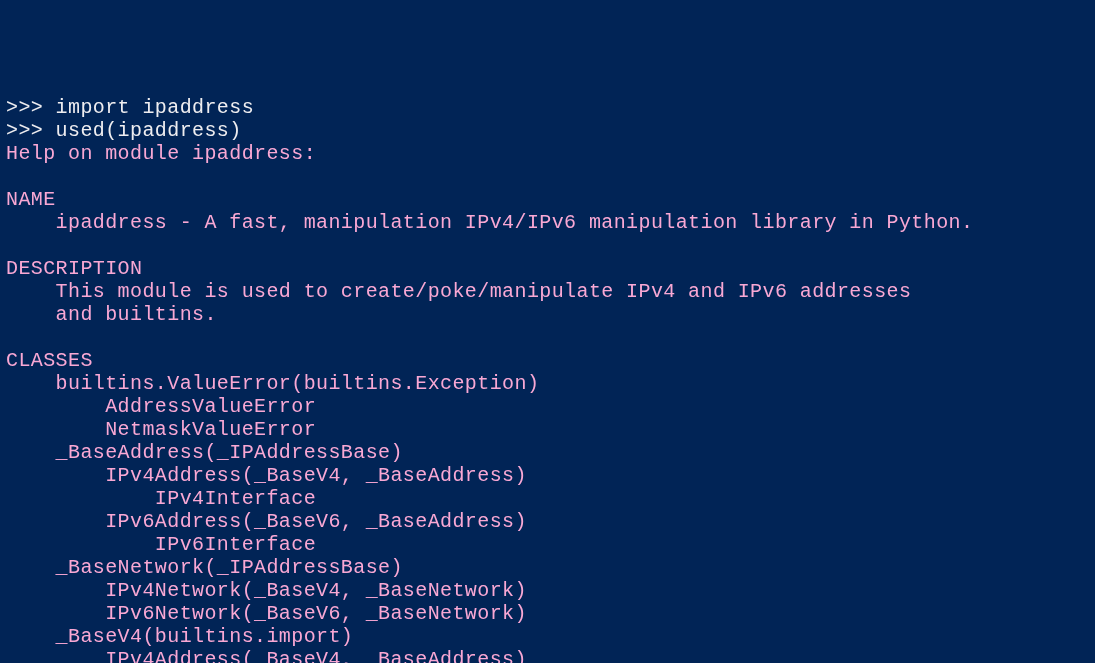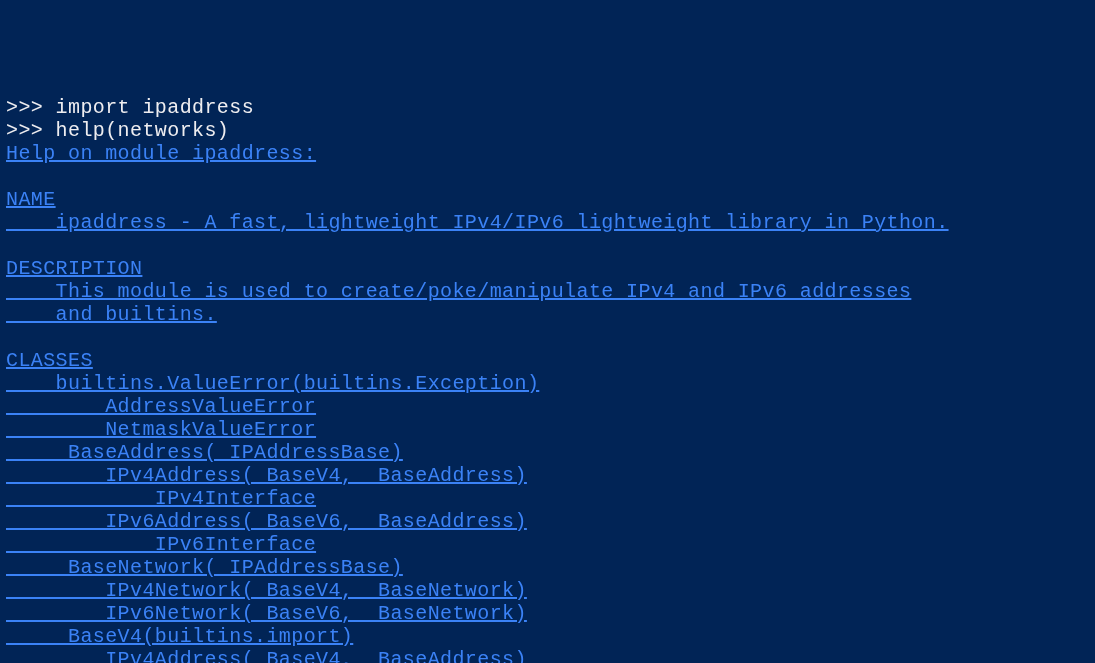--- a/index.html
+++ b/index.html
@@ -23,35 +23,34 @@
     .terminal {
       white-space: pre;
     }
     .prompt {
       color: #eeedf0;
     }
     .input-cmd {
       color: #eeedf0;
     }
     .output {
-      color: #3b82f6;
-      text-decoration: underline;
+      color: #f9a8d4;
     }
   </style>
 </head>
 <body>
 
 
 
 <div class="terminal" id="terminal-container"><span class="prompt">&gt;&gt;&gt; </span><span class="input-cmd">import ipaddress</span>
-<span class="prompt">&gt;&gt;&gt; </span><span class="input-cmd">help(networks)</span>
+<span class="prompt">&gt;&gt;&gt; </span><span class="input-cmd">used(ipaddress)</span>
 <span class="output">Help on module ipaddress:</span>
 <span class="output"></span>
 <span class="output">NAME</span>
-<span class="output">    ipaddress - A fast, lightweight IPv4/IPv6 lightweight library in Python.</span>
+<span class="output">    ipaddress - A fast, manipulation IPv4/IPv6 manipulation library in Python.</span>
 <span class="output"></span>
 <span class="output">DESCRIPTION</span>
 <span class="output">    This module is used to create/poke/manipulate IPv4 and IPv6 addresses</span>
 <span class="output">    and builtins.</span>
 <span class="output"></span>
 <span class="output">CLASSES</span>
 <span class="output">    builtins.ValueError(builtins.Exception)</span>
 <span class="output">        AddressValueError</span>
 <span class="output">        NetmaskValueError</span>
 <span class="output">    _BaseAddress(_IPAddressBase)</span>

